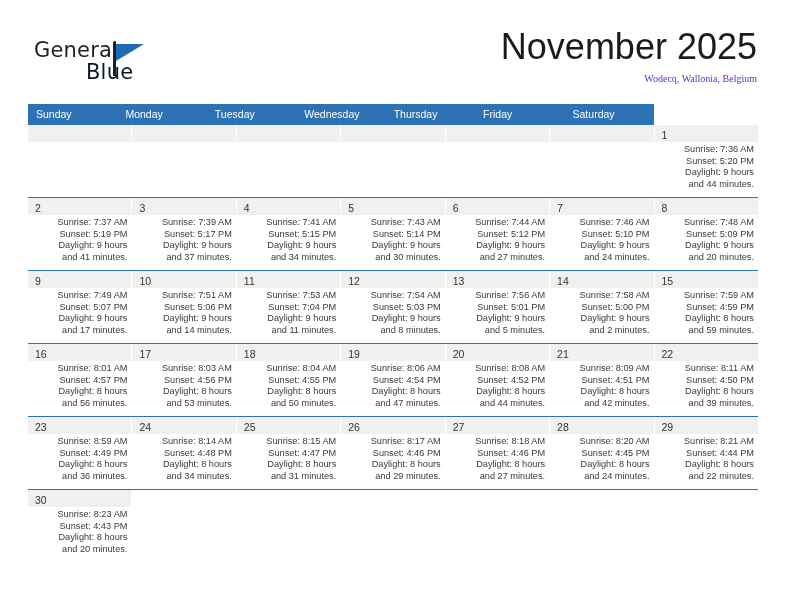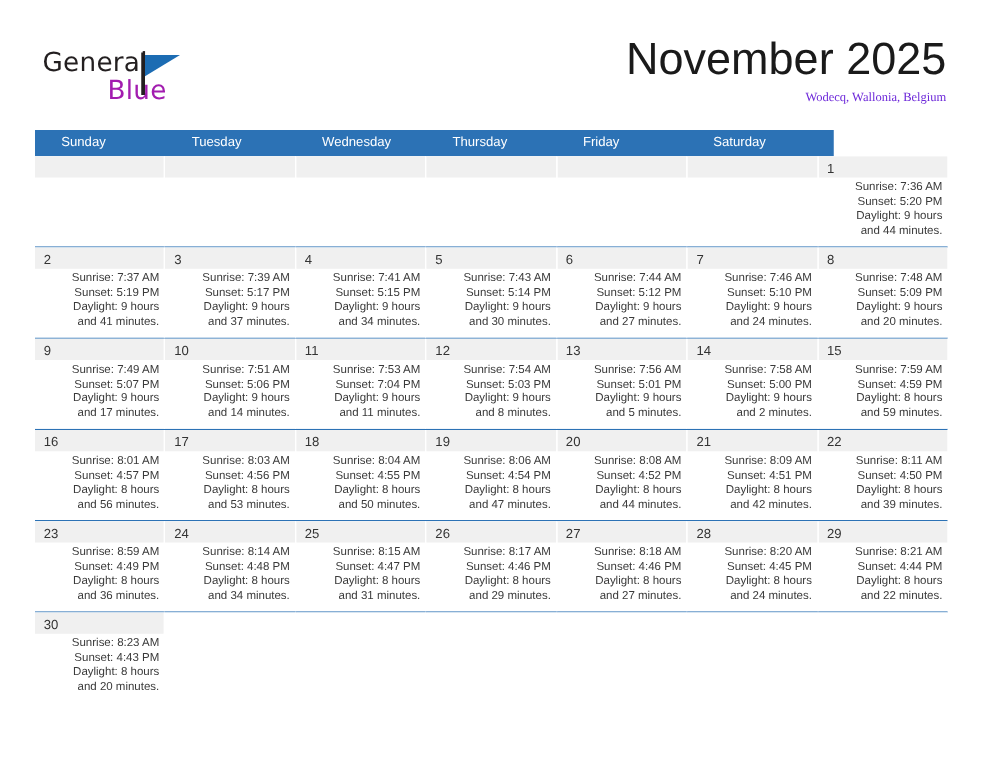--- a/index.html
+++ b/index.html
@@ -43,21 +43,21 @@
     letter-spacing: 0.2px;
     color: #231f20;
     font-family: "DejaVu Sans", sans-serif;
   }
   .logo-blue {
     position: absolute;
     left: 52px;
     top: 22px;
     font-size: 21px;
     letter-spacing: 0.2px;
-    color: #a21caf;
+    color: #0f172a;
     font-family: "DejaVu Sans", sans-serif;
   }
   .logo-triangle {
     position: absolute;
     left: 82px;
     top: 6px;
     width: 0;
     height: 0;
     border-left: 28px solid #1c6cb3;
     border-bottom: 17px solid transparent;
@@ -100,21 +100,20 @@
     position: absolute;
     left: 28px;
     top: 104px;
     width: 730px;
   }
   .weekdays {
     display: flex;
     width: 626px;
     height: 21px;
     background: #2c72b5;
-    padding-left: 13px;
   }
   .weekday {
     flex: 1 1 0;
     color: #ffffff;
     font-size: 10.5px;
     line-height: 21px;
     padding-left: 8px;
     box-sizing: border-box;
     white-space: nowrap;
   }
@@ -186,20 +185,21 @@
     <div class="title-block">
       <div class="cal-title">November 2025</div>
       <div class="cal-subtitle">Wodecq, Wallonia, Belgium</div>
     </div>
 
   </div>
 
   <div class="calendar">
     <div class="weekdays">
         <div class="weekday">Sunday</div>
+        <div class="weekday">Monday</div>
         <div class="weekday">Tuesday</div>
         <div class="weekday">Wednesday</div>
         <div class="weekday">Thursday</div>
         <div class="weekday">Friday</div>
         <div class="weekday">Saturday</div>
       </div>
     <div class="weeks">
         <div class="week">
           <div class="day empty">
             <div class="day-numbar"><span class="day-num"></span></div>

